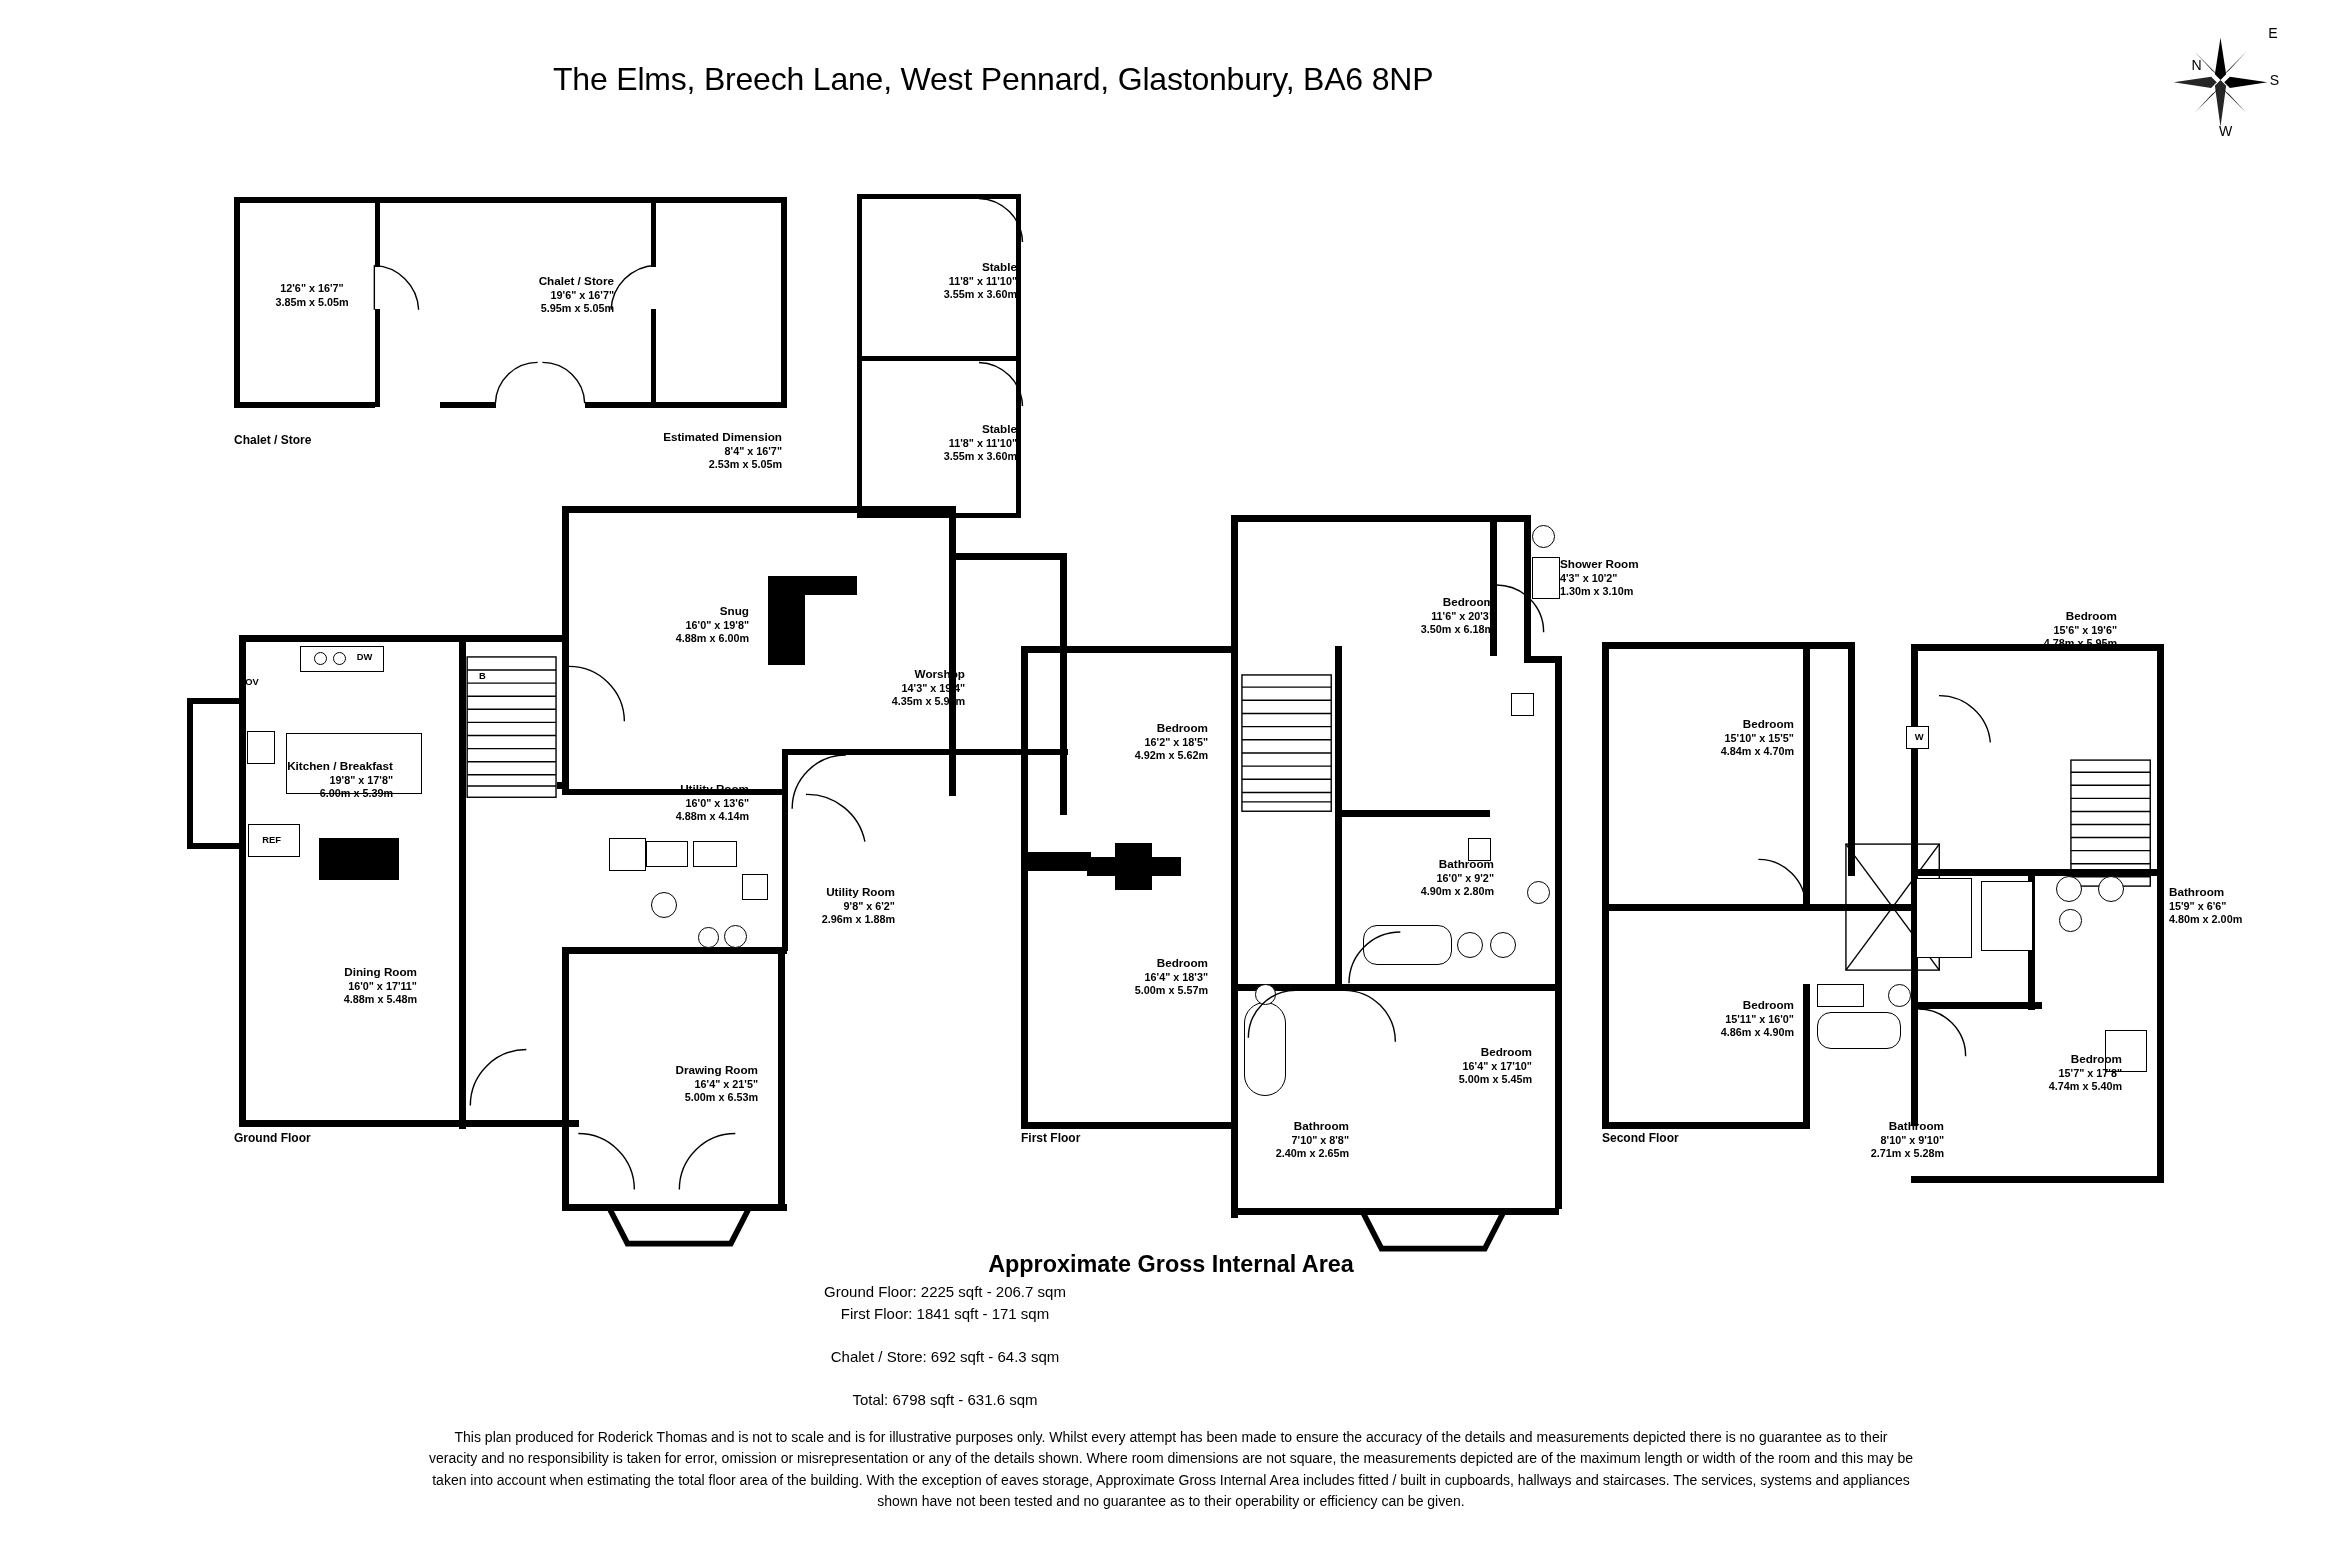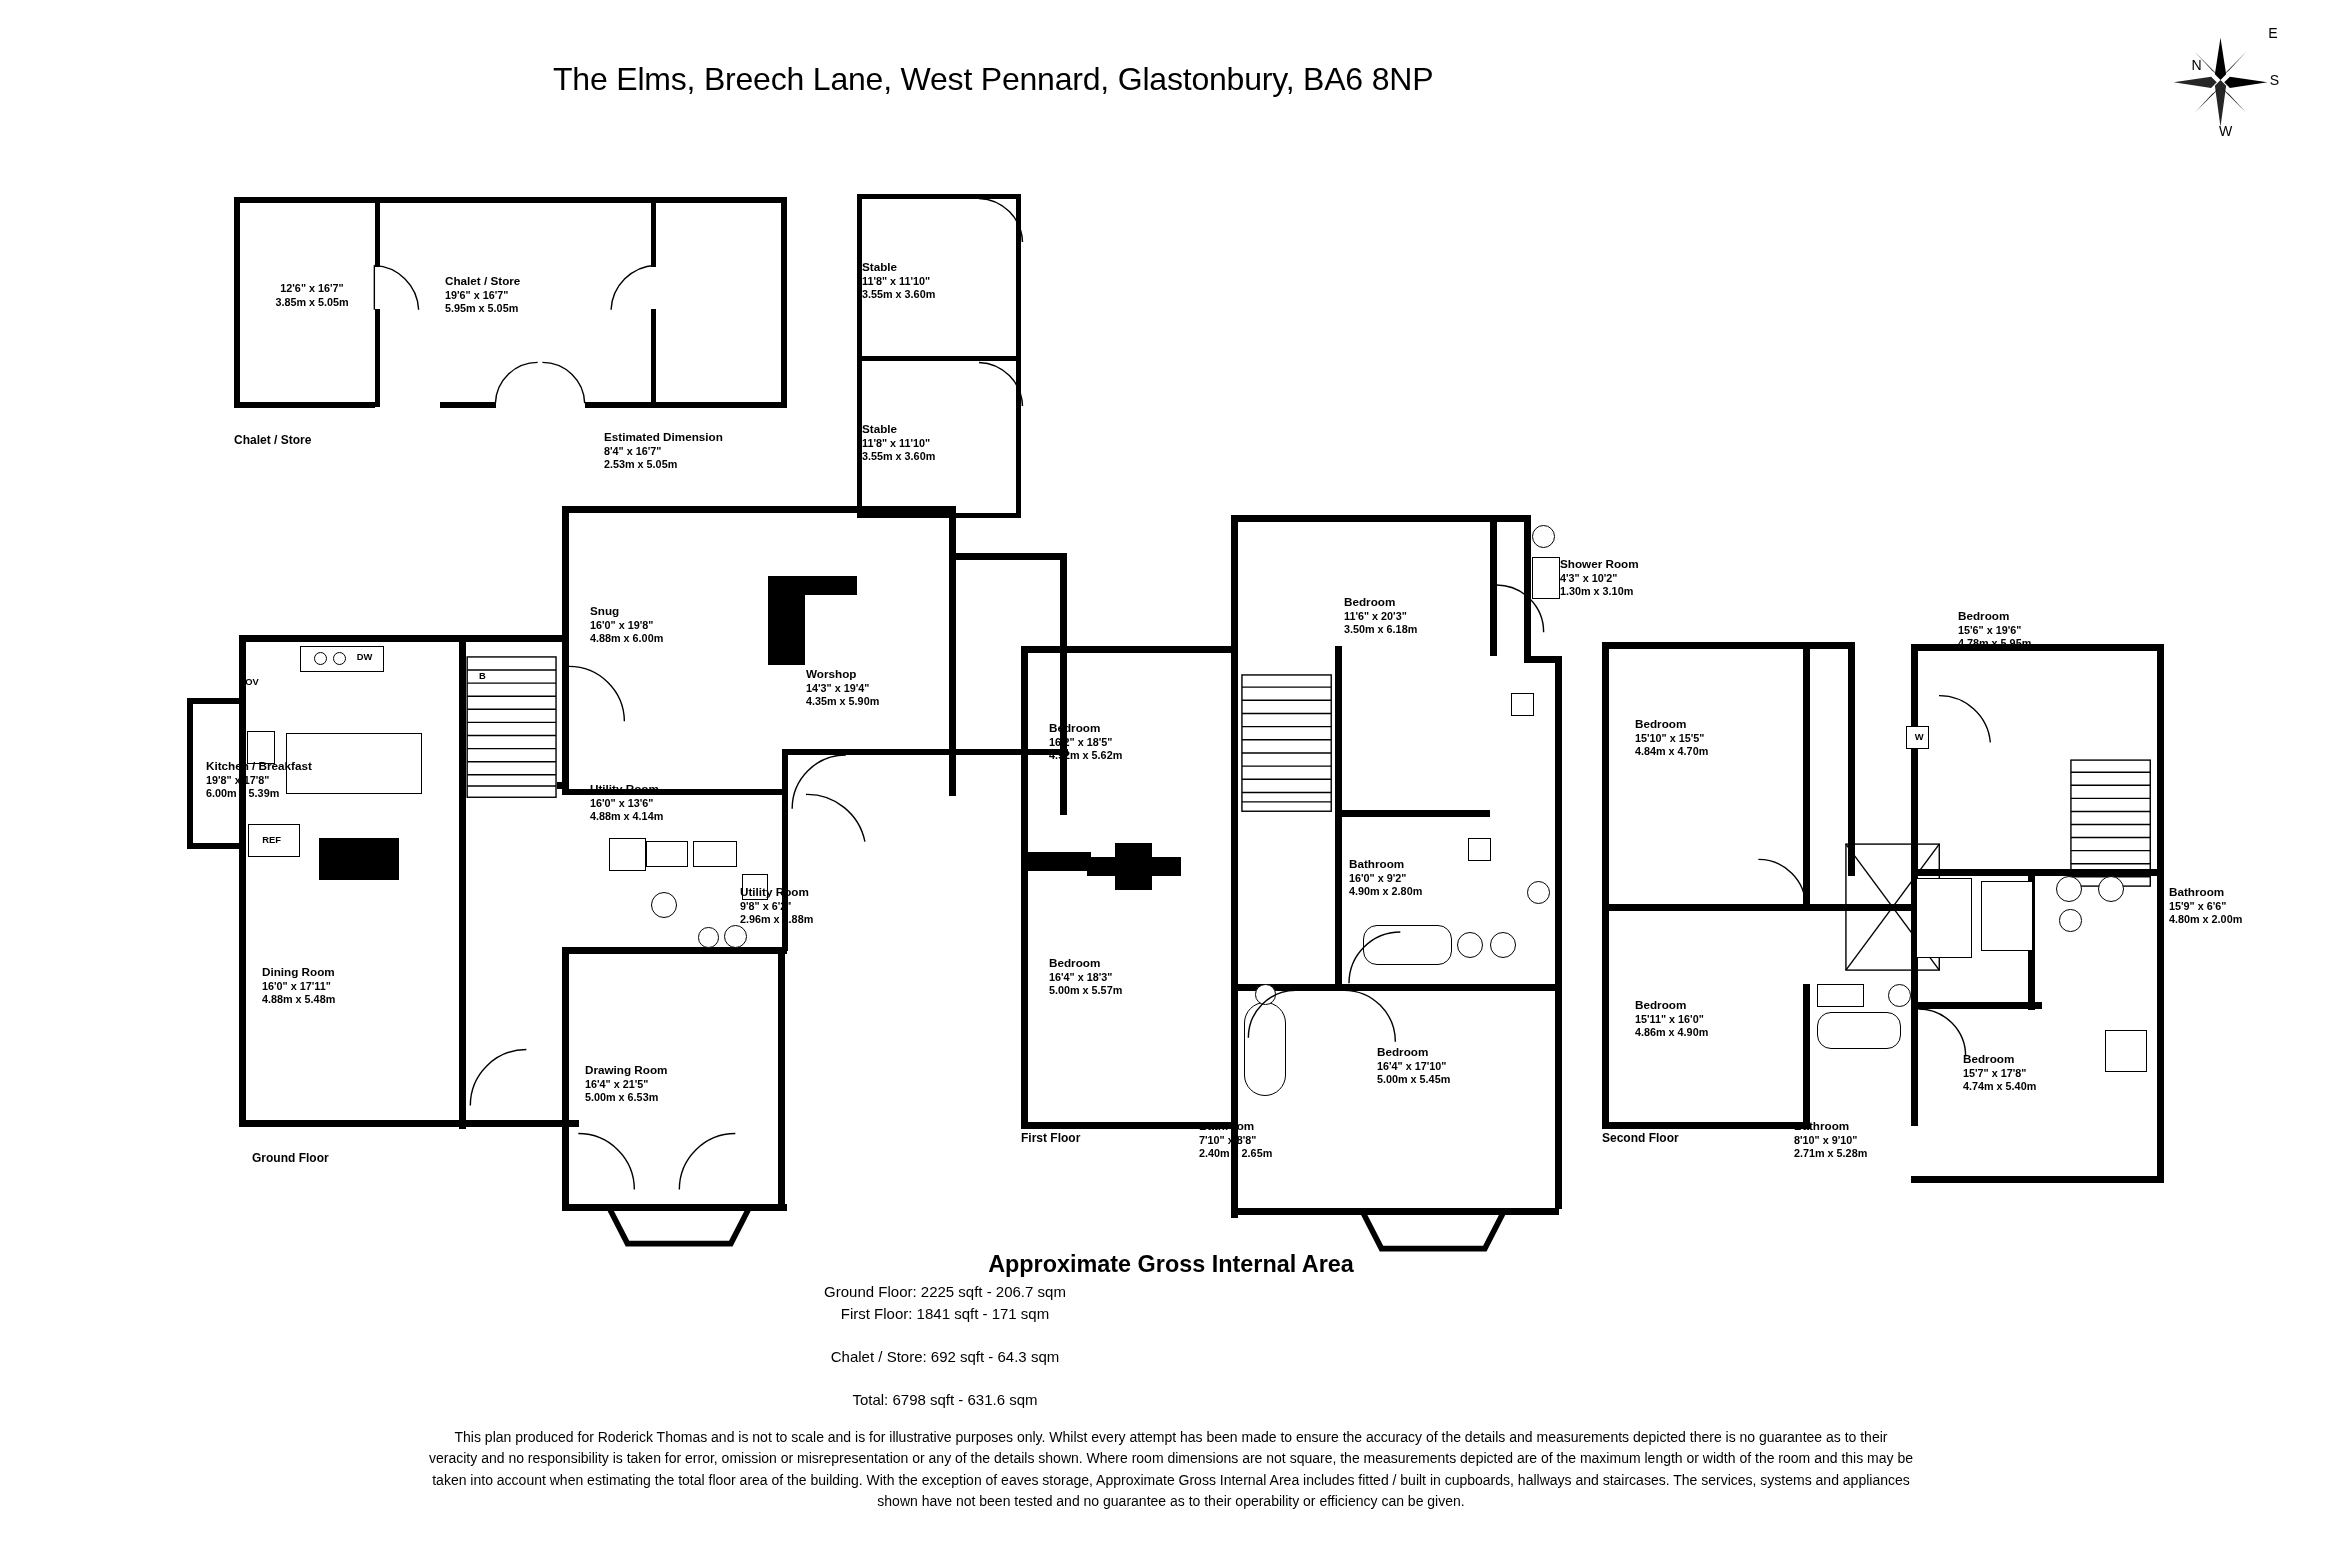--- a/index.html
+++ b/index.html
@@ -5,21 +5,21 @@
   html,body{margin:0;padding:0;background:#ffffff;}
   body{width:2342px;height:1561px;position:relative;font-family:"Liberation Sans",sans-serif;color:#000;}
   .canvas{position:absolute;left:0;top:0;width:2342px;height:1561px;}
   .abs{position:absolute;}
   
   #page-title{left:553px;top:61px;width:1265px;font-size:32px;font-weight:normal;letter-spacing:-0.2px;}
   
   .compass{left:2150px;top:19px;width:141px;height:122px;}
   
   .w{background:#000;}
-  .room{position:absolute;text-align:left;line-height:1.25;}
+  .room{position:absolute;text-align:right;line-height:1.25;}
   .room .nm{font-size:11.7px;font-weight:bold;}
   .room .d1{font-size:10.8px;font-weight:bold;}
   .room .d2{font-size:10.8px;font-weight:bold;}
   .plain{position:absolute;text-align:center;line-height:1.3;font-size:10.8px;font-weight:bold;}
   .floorlabel{position:absolute;font-size:12px;font-weight:bold;}
   .tag{position:absolute;font-size:9.4px;font-weight:bold;text-align:center;}
   .fixture{position:absolute;border:1.4px solid #000;box-sizing:border-box;background:#fff;}
   .fixr{border-radius:50%;}
   .blk{position:absolute;background:#000;}
   
@@ -248,21 +248,21 @@
     <div class="room" style="left:590px;top:782px;width:159px;">
       <div class="nm">Utility Room</div>
       <div class="d1">16'0" x 13'6"</div>
       <div class="d2">4.88m x 4.14m</div>
     </div>
     <div class="room" style="left:740px;top:885px;width:155px;">
       <div class="nm">Utility Room</div>
       <div class="d1">9'8" x 6'2"</div>
       <div class="d2">2.96m x 1.88m</div>
     </div>
-    <div class="floorlabel" style="left:252px;top:1131px;margin-top:20px;">Ground Floor</div>
+    <div class="floorlabel" style="left:234px;top:1131px;">Ground Floor</div>
   </div>
 
   <div>
     <div class="abs w" style="left:1021px;top:646px;width:6.6px;height:482px;"></div>
     <div class="abs w" style="left:1021px;top:646px;width:215px;height:6.6px;"></div>
     <div class="abs w" style="left:1021px;top:1122px;width:215px;height:6.6px;"></div>
     <div class="abs w" style="left:1231px;top:515px;width:6.6px;height:609px;"></div>
     <div class="abs w" style="left:1231px;top:515px;width:300px;height:6.6px;"></div>
     <div class="abs w" style="left:1524px;top:515px;width:6.6px;height:141px;"></div>
     <div class="abs w" style="left:1524px;top:656px;width:37px;height:6.6px;"></div>

